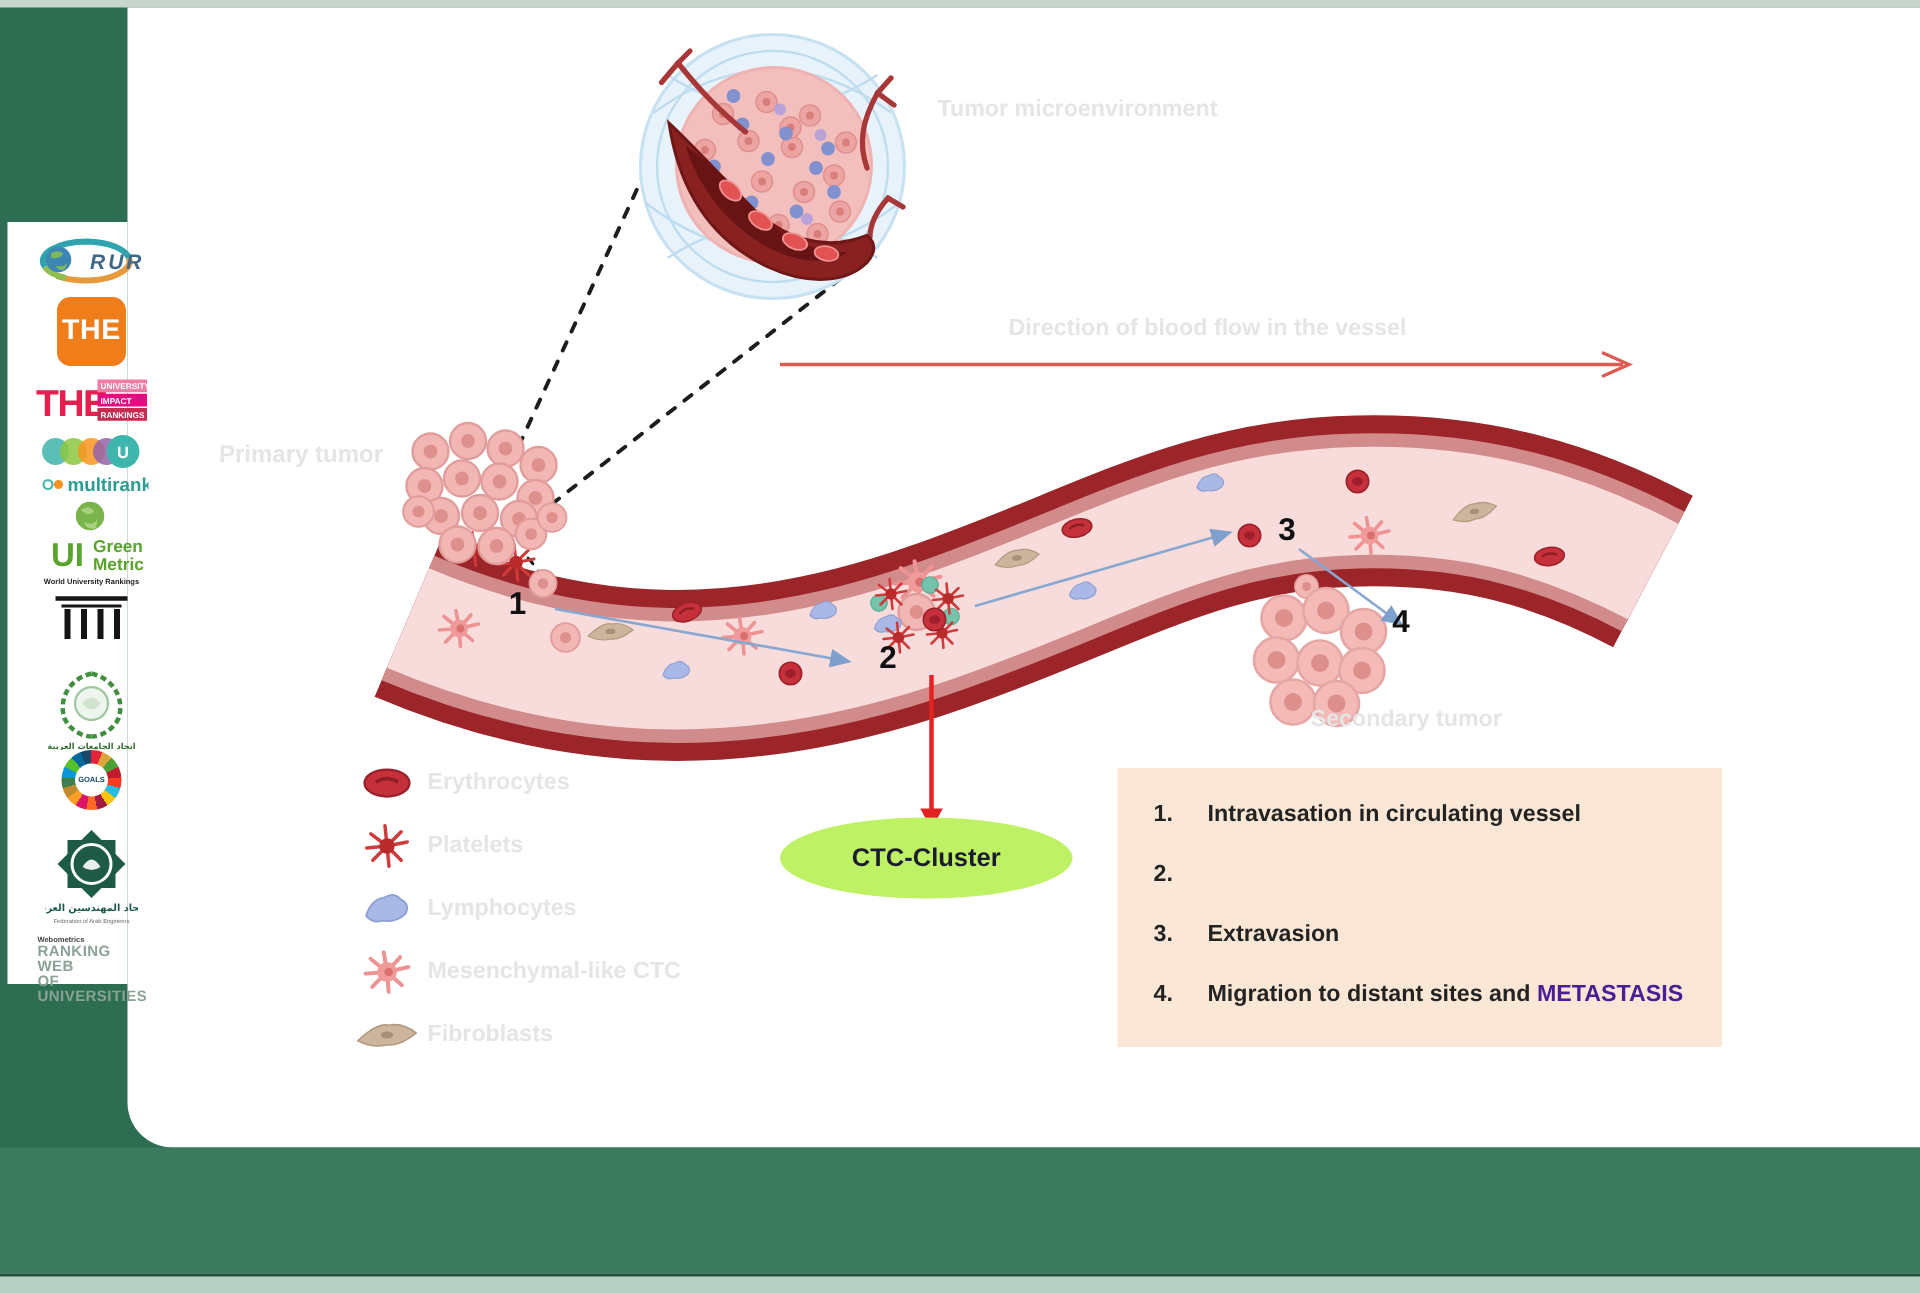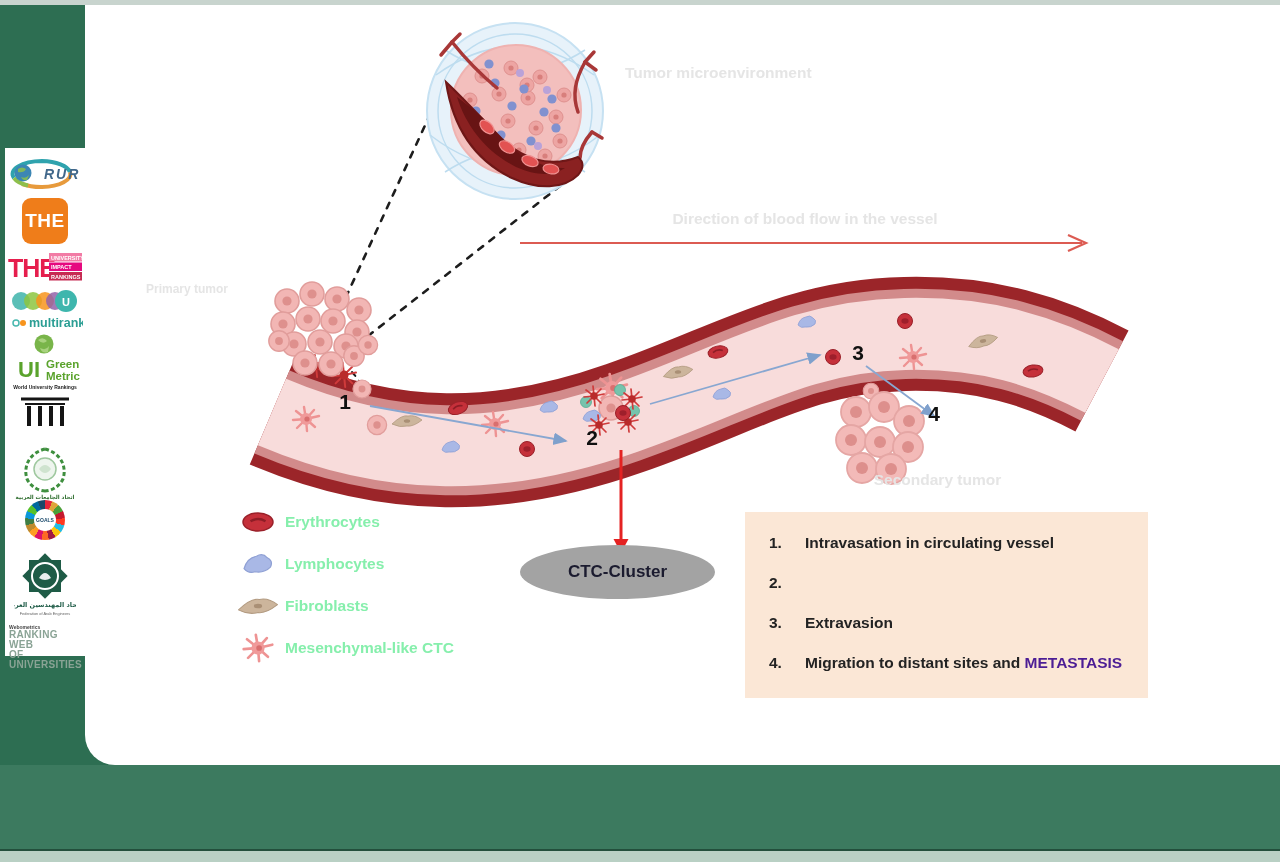--- a/index.html
+++ b/index.html
@@ -4,41 +4,41 @@
 <style>
   html,body{margin:0;padding:0;}
   body{
     width:1280px;height:862px;position:relative;overflow:hidden;
     background:#2d6e52;
     font-family:"Liberation Sans",sans-serif;
   }
   .top-strip{position:absolute;left:0;top:0;width:1280px;height:5px;background:#c8d4ce;}
   .main-panel{position:absolute;left:85px;top:5px;width:1195px;height:760px;background:#ffffff;border-bottom-left-radius:30px;}
   .logo-strip{position:absolute;left:5px;top:148px;width:80px;height:508px;background:#ffffff;}
-  .logo{position:absolute;left:0;width:80px;display:flex;flex-direction:column;align-items:center;}
+  .logo{position:absolute;left:16px;width:80px;display:flex;flex-direction:column;align-items:center;}
   .footer{position:absolute;left:0;top:765px;width:1280px;height:84px;background:#3c7a5f;}
   .bottom-strip{position:absolute;left:0;top:849px;width:1280px;height:13px;background:#b9d0c4;border-top:2px solid #234f3c;box-sizing:border-box;}
 
   
   #diagram-svg{position:absolute;left:0;top:0;width:1280px;height:862px;pointer-events:none;}
   .dlabel{position:absolute;font-weight:bold;color:#e5e5e5;font-size:15.5px;}
   #lbl-micro{left:625px;top:64px;}
   #lbl-direction{left:520px;top:210px;width:570px;text-align:center;}
-  #lbl-primary{left:146px;top:282px;font-size:12px;}
+  #lbl-primary{left:146px;top:295px;font-size:16px;}
   #lbl-secondary{left:830px;top:471px;width:215px;text-align:center;}
   .num{font:bold 21px "Liberation Sans",sans-serif;fill:#101010;text-anchor:middle;}
 
   
   #legend{position:absolute;left:238px;top:501px;}
   .legend-row{display:flex;align-items:center;height:42px;}
   .lg-ic{width:40px;height:32px;flex:0 0 40px;}
-  .lg-label{font-size:15.5px;font-weight:bold;color:#86efac;margin-left:7px;}
-
-  
-  #ctc-ellipse{position:absolute;left:520px;top:545px;width:195px;height:54px;background:#a3a3a3;border-radius:50%;
+  .lg-label{font-size:15.5px;font-weight:bold;color:#e5e5e5;margin-left:7px;}
+
+  
+  #ctc-ellipse{position:absolute;left:520px;top:545px;width:195px;height:54px;background:#bef264;border-radius:50%;
     display:flex;align-items:center;justify-content:center;font-weight:bold;font-size:17px;color:#1b1b2f;}
 
   
   #steps{position:absolute;left:745px;top:512px;width:403px;height:186px;background:#fbe7d6;box-sizing:border-box;padding:22px 8px 0 24px;}
   .step-row{display:flex;margin-bottom:22px;font-size:15.5px;font-weight:bold;color:#232323;}
   .step-num{width:36px;flex:0 0 36px;}
   .hl{color:#4c1d95;}
 
   
   .the-box{width:46px;height:46px;background:#ef7d1a;border-radius:9px;display:flex;align-items:center;justify-content:center;}
@@ -280,35 +280,41 @@
   </div>
 <div id="legend">
     <div class="legend-row">
       <svg class="lg-ic" viewBox="-20 -15 40 30">
         <use href="#sym-ery" transform="scale(1.5)"></use>
       </svg>
       <span class="lg-label">Erythrocytes</span>
     </div>
     <div class="legend-row">
       <svg class="lg-ic" viewBox="-20 -15 40 30">
+        <use href="#sym-plt" transform="scale(1.35)"></use>
+      </svg>
+      <span class="lg-label">Platelets</span>
+    </div>
+    <div class="legend-row">
+      <svg class="lg-ic" viewBox="-20 -15 40 30">
         <use href="#sym-lym" transform="scale(1.55)"></use>
       </svg>
       <span class="lg-label">Lymphocytes</span>
+    </div>
+    <div class="legend-row">
+      <svg class="lg-ic" viewBox="-20 -15 40 30">
+        <use href="#sym-mes" transform="scale(1.1)"></use>
+      </svg>
+      <span class="lg-label">Mesenchymal-like CTC</span>
     </div>
     <div class="legend-row">
       <svg class="lg-ic" viewBox="-20 -15 40 30">
         <use href="#sym-fib" transform="scale(1.3)"></use>
       </svg>
       <span class="lg-label">Fibroblasts</span>
-    </div>
-    <div class="legend-row">
-      <svg class="lg-ic" viewBox="-20 -15 40 30">
-        <use href="#sym-mes" transform="scale(1.1)"></use>
-      </svg>
-      <span class="lg-label">Mesenchymal-like CTC</span>
     </div>
   </div>
 <div id="steps">
     <div class="step-row">
       <span class="step-num">1.</span>
       <span>Intravasation in circulating vessel</span>
     </div>
     <div class="step-row">
       <span class="step-num">2.</span>
     </div>

